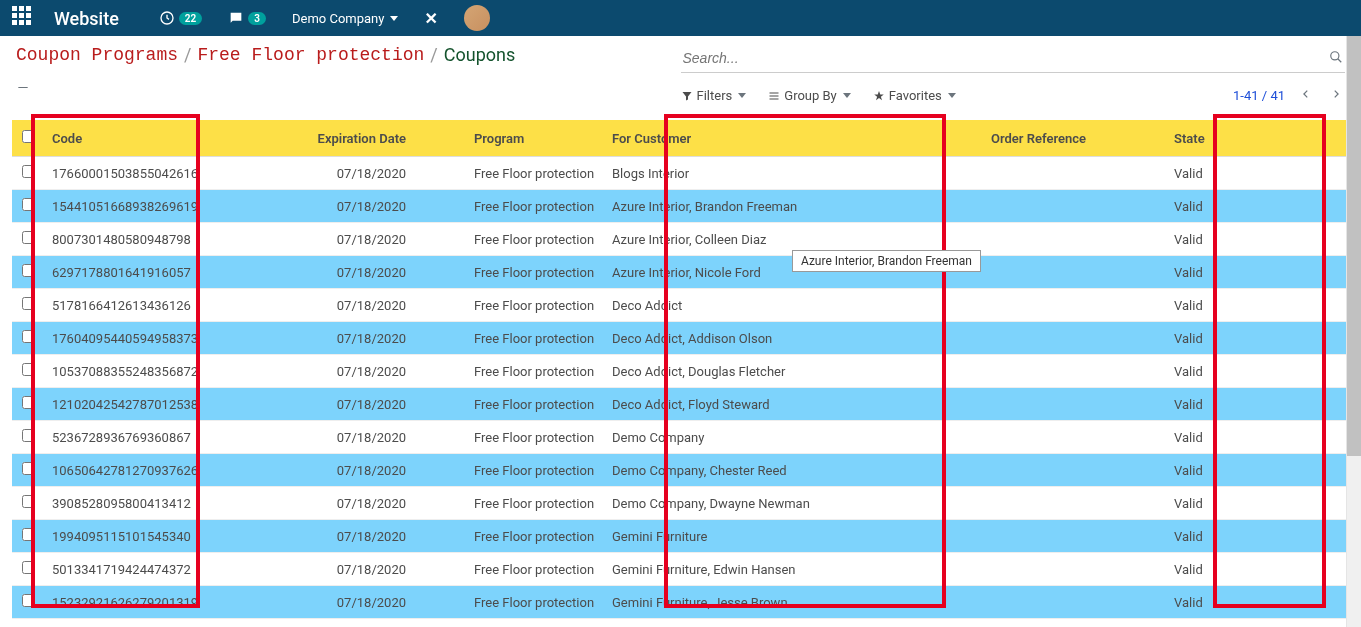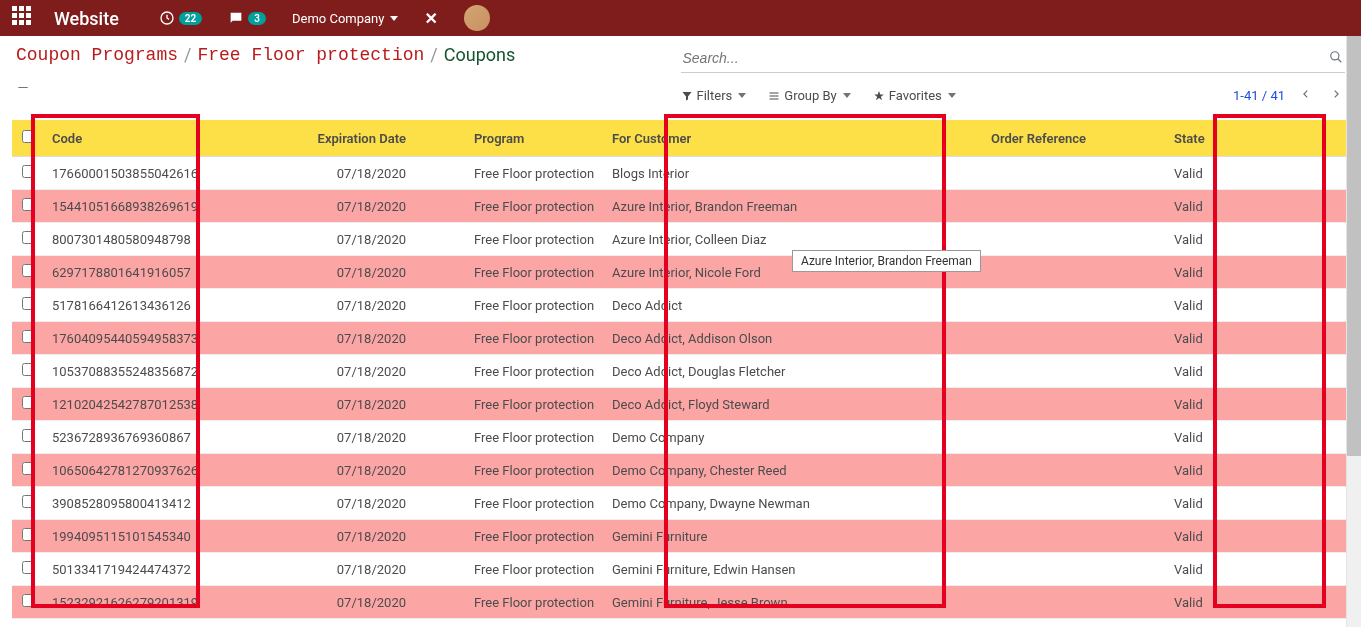--- a/index.html
+++ b/index.html
@@ -1,19 +1,19 @@
 <!DOCTYPE html>
 <html><head>
 <meta charset="utf-8">
 <style>
 * { box-sizing: border-box; margin: 0; padding: 0; }
 body { font-family: -apple-system, BlinkMacSystemFont, "Segoe UI", Roboto, sans-serif; font-size: 13px; color: #4c4c4c; background: #fff; width: 1361px; height: 627px; overflow: hidden; position: relative; }
 
 
-.navbar { background: #7f1d1d; height: 36px; display: flex; align-items: center; padding: 0 12px; color: #fff; }
+.navbar { background: #0c4a6e; height: 36px; display: flex; align-items: center; padding: 0 12px; color: #fff; }
 .apps-icon { width: 24px; height: 24px; display: grid; grid-template-columns: repeat(3, 5px); grid-template-rows: repeat(3, 5px); gap: 2px; cursor: pointer; margin-right: 18px; }
 .apps-icon span { background: #fff; width: 5px; height: 5px; }
 .brand { font-size: 18px; font-weight: 500; margin-right: 40px; }
 .nav-menu { display: flex; gap: 24px; flex: 1; }
 .nav-menu a { color: #fff; text-decoration: none; font-size: 13px; cursor: pointer; }
 .nav-right { display: flex; align-items: center; gap: 26px; }
 .badge-grp { display: flex; align-items: center; gap: 4px; cursor: pointer; color: #fff; position: relative; }
 .badge-grp .count { background: #00a09d; color: #fff; border-radius: 10px; padding: 1px 6px; font-size: 10px; font-weight: 600; }
 .company { color: #fff; cursor: pointer; display: flex; align-items: center; gap: 4px; }
 .close-x { color: #fff; font-size: 16px; cursor: pointer; font-weight: bold; }
@@ -41,21 +41,21 @@
 .caret { width: 0; height: 0; border-left: 4px solid transparent; border-right: 4px solid transparent; border-top: 5px solid #6c757d; margin-left: 2px; }
 .pager-grp { display: flex; align-items: center; gap: 12px; color: #1d4ed8; }
 .pager-arrow { cursor: pointer; color: #6c757d; padding: 4px; }
 
 
 .table-wrap { margin: 12px 12px 0 12px; position: relative; }
 table { width: 100%; border-collapse: collapse; }
 th { text-align: left; padding: 10px 8px; font-weight: 600; color: #4c4c4c; border-bottom: 1px solid #ddd; font-size: 13px; background: #fde047; }
 th.right, td.right { text-align: right; }
 td { padding: 8px 8px; border-bottom: 1px solid #eee; color: #4c4c4c; font-size: 13px; }
-tr.alt { background: #fca5a5; }
+tr.alt { background: #7dd3fc; }
 .chk { width: 32px; text-align: center; }
 input[type=checkbox] { width: 13px; height: 13px; cursor: pointer; }
 
 
 .hl { position: absolute; border: 4px solid #e6001f; pointer-events: none; z-index: 50; }
 
 
 .tooltip { position: absolute; background: #fff; border: 1px solid #999; padding: 3px 8px; font-size: 12px; z-index: 60; color: #333; }
 
 

